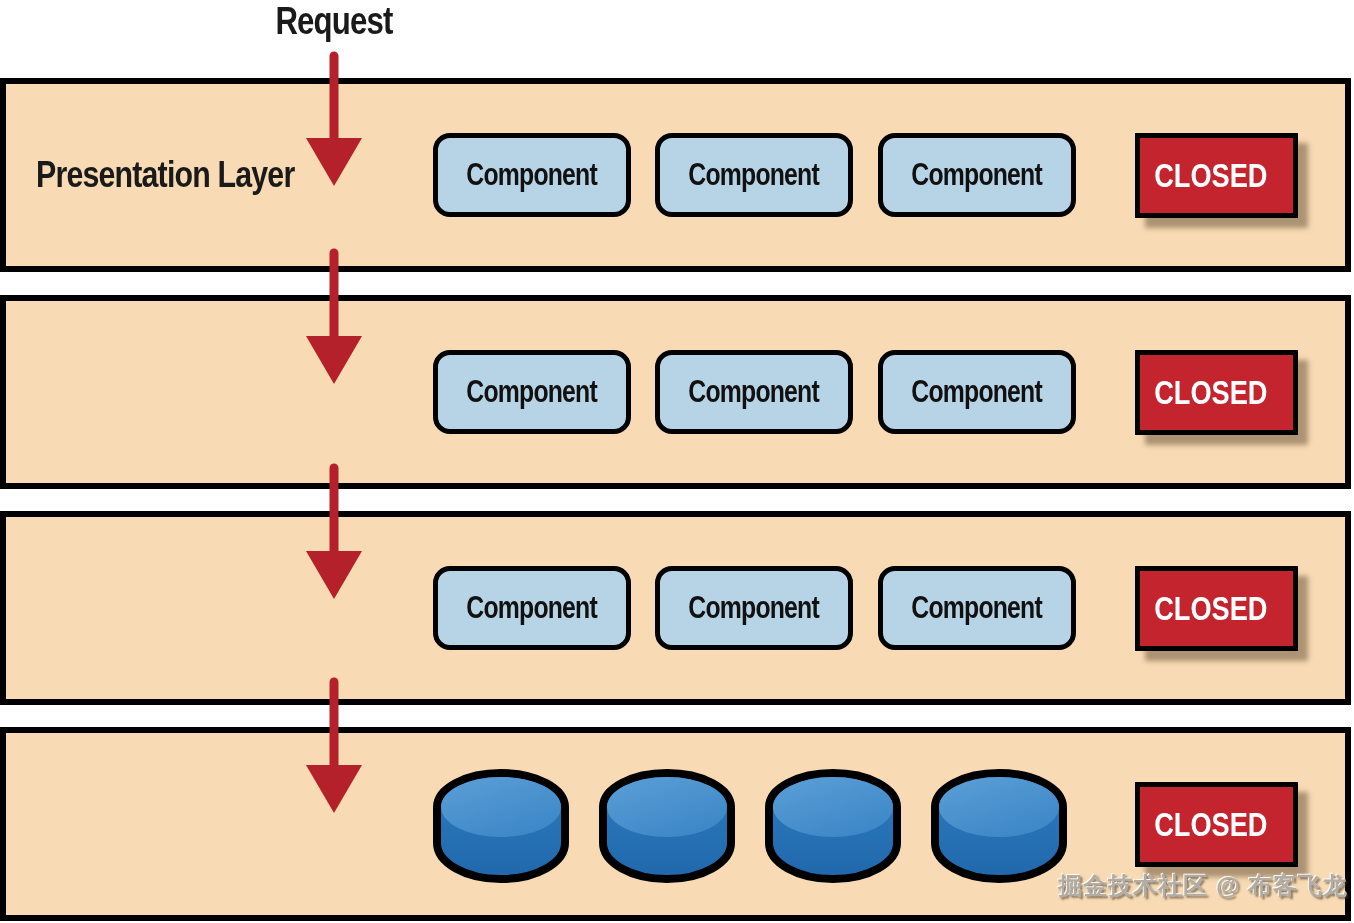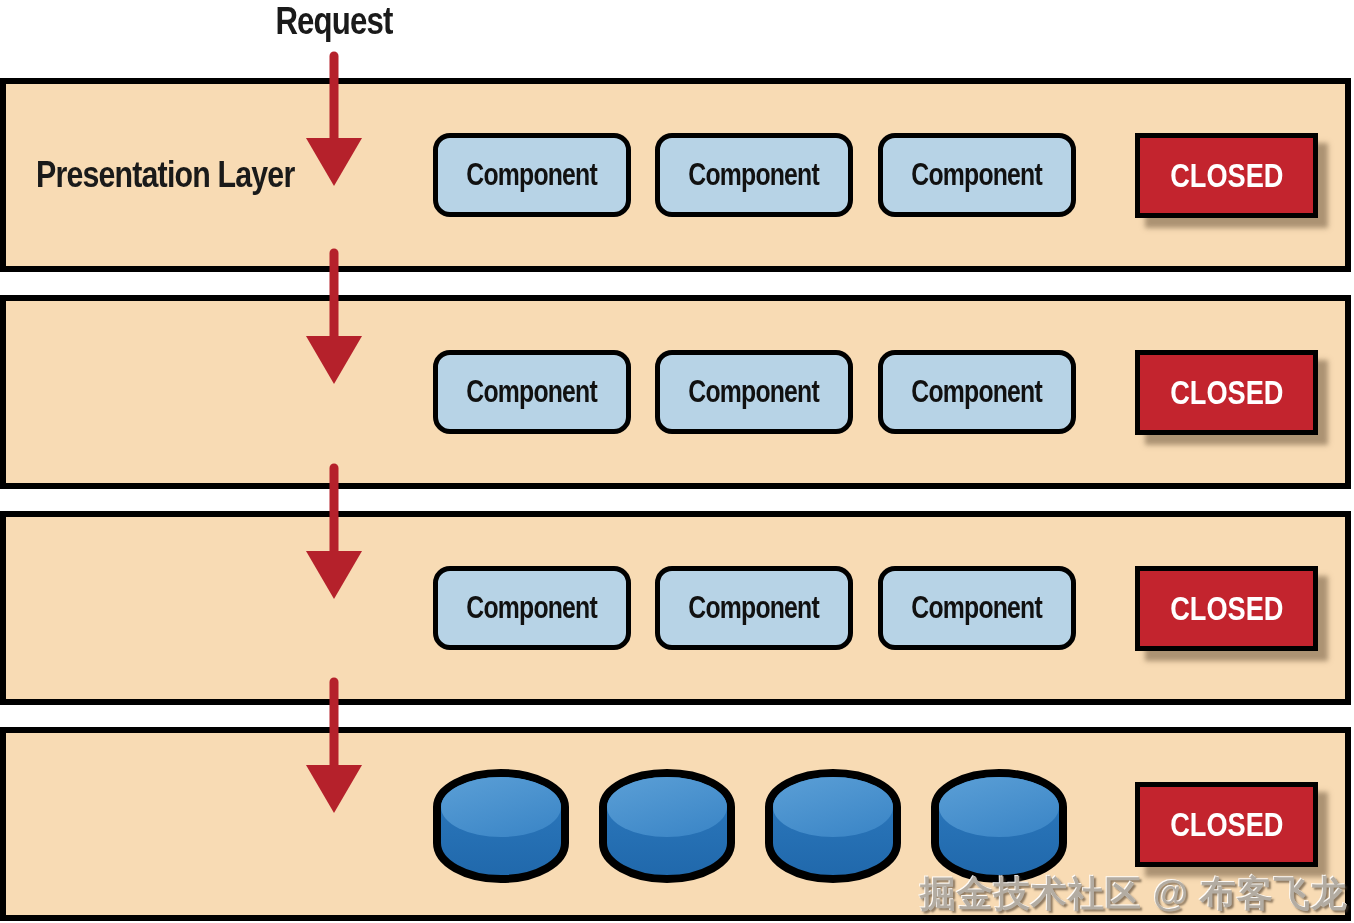--- a/index.html
+++ b/index.html
@@ -86,28 +86,27 @@
     white-space: nowrap;
   }
   .comp-1 { left: 427px; }
   .comp-2 { left: 649px; }
   .comp-3 { left: 872px; }
 
   .closed-box {
     position: absolute;
     left: 1129px;
     top: 49px;
-    width: 183px;
+    width: 163px;
     height: 85px;
     box-sizing: border-box;
     background: #c3242e;
     border: 5px solid #000000;
     display: flex;
     align-items: center;
-    justify-content: center;
     box-shadow: 10px 10px 5px rgba(110, 88, 62, 0.55);
   }
   .closed-box span {
     display: inline-block;
     transform: scaleX(0.8);
     transform-origin: center;
     font-size: 34px;
     font-weight: bold;
     color: #ffffff;
     letter-spacing: 0px;
@@ -131,21 +130,21 @@
     width: 1354px; height: 923px;
     z-index: 5;
     pointer-events: none;
   }
 
   .watermark {
     position: absolute;
     right: 6px;
     top: 870px;
     z-index: 10;
-    font-size: 36px;
+    font-size: 24px;
     font-weight: bold;
     color: #b3aca2;
     letter-spacing: 1px;
     text-shadow: -1px -1px 0 rgba(255,255,255,0.9), 2px 2px 2px rgba(70,55,40,0.6);
     white-space: nowrap;
   }
 </style>
 </head>
 <body>
 

